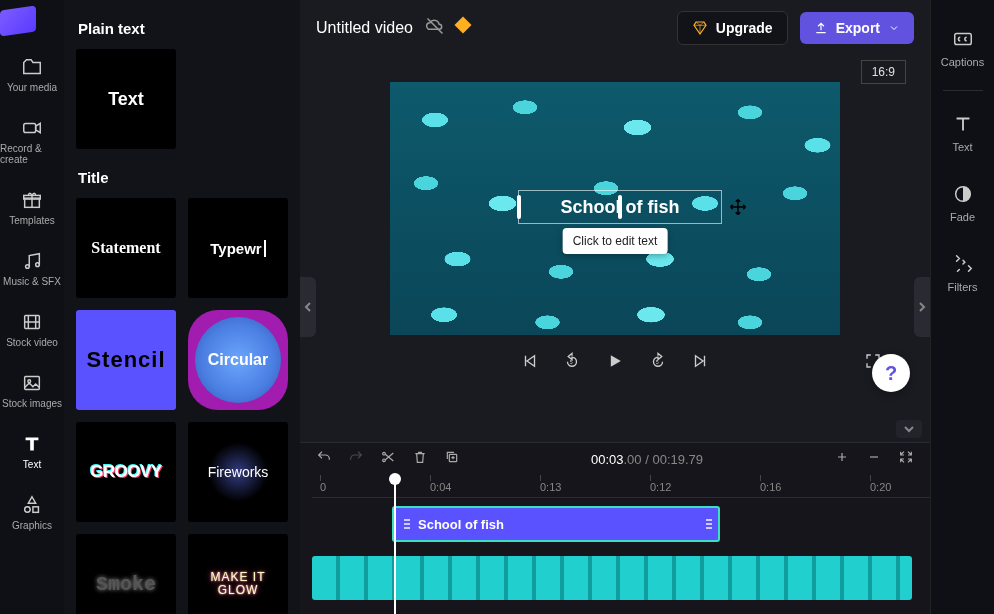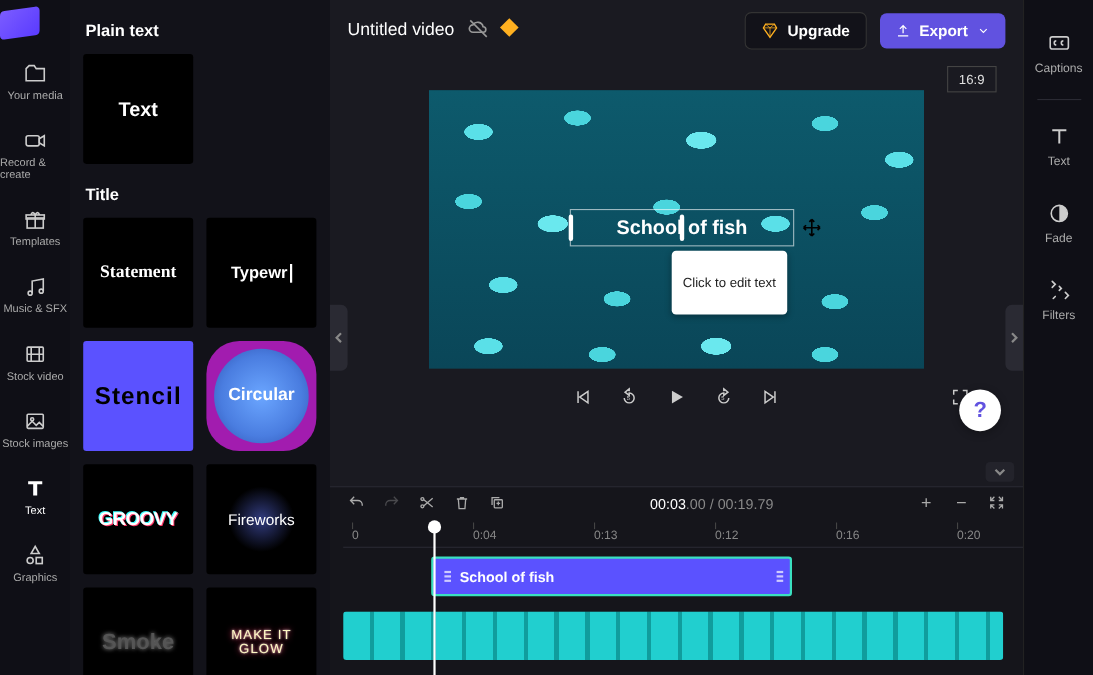--- a/index.html
+++ b/index.html
@@ -30,21 +30,21 @@
 .thumb-statement span { color:#fff; font-family: Georgia, serif; font-weight:700; font-size:16px; }
 .thumb-typewr span { color:#fff; font-size:15px; font-weight:600; border-right:2px solid #fff; padding-right:2px; }
 .thumb-stencil { background:#5b52ff; }
 .thumb-stencil span { color:#000; font-weight:800; font-size:22px; font-family: Impact, 'Arial Black', sans-serif; letter-spacing:1px; }
 .thumb-circular { background:#a21caf;border-radius:30px; }
 .thumb-circular .circ { width:86px; height:86px; border-radius:50%; background:radial-gradient(circle,#6ba6ff 0%, #4a7de0 60%, #2d52b0 100%); display:flex; align-items:center; justify-content:center; }
 .thumb-circular span { color:#fff; font-weight:700; font-size:16px; }
 .thumb-groovy span { color:#fff; font-weight:900; font-size:17px; text-shadow:1px 1px 0 #ff3a6a, -1px -1px 0 #3affff; letter-spacing:-0.5px; }
 .thumb-fireworks span { color:#fff; font-size:14px; position:relative; z-index:1; }
 .thumb-fireworks::before { content:''; position:absolute; width:60px; height:60px; border-radius:50%; background: radial-gradient(circle, rgba(100,120,255,0.5) 0%, transparent 70%); }
-.thumb-smoke span { color:#555; font-weight:700; font-size:20px; font-family: Liberation Sans, sans-serif; text-shadow:0 0 4px #888; }
+.thumb-smoke span { color:#555; font-weight:700; font-size:20px; font-family: Liberation Mono, monospace; text-shadow:0 0 4px #888; }
 .thumb-glow span { color:#fef9c3; font-family: Impact, 'Arial Black', sans-serif; font-size:12px; line-height:1.1; text-align:center; text-shadow:0 0 6px #ff3a6a, 0 0 2px #fff; letter-spacing:1px; }
 
 
 .center { flex:1; background:#1a1a21; display:flex; flex-direction:column; position:relative; }
 .collapse-left, .collapse-right { position:absolute; top:50%; transform:translateY(-50%); width:16px; height:60px; background:#2a2a33; display:flex; align-items:center; justify-content:center; cursor:pointer; z-index:5; }
 .collapse-left { left:0; border-radius:0 6px 6px 0; }
 .collapse-right { right:0; border-radius:6px 0 0 6px; }
 .collapse-left svg, .collapse-right svg { width:10px; height:10px; stroke:#888; fill:none; stroke-width:2; }
 
 
@@ -84,21 +84,21 @@
   radial-gradient(ellipse 30px 17px at 80% 95%, #4ad5dd 40%, transparent 41%),
   linear-gradient(#0d5a6c,#0a4658);
 }
 .text-overlay { position:absolute; top:108px; left:128px; width:204px; height:34px; border:1px solid rgba(255,255,255,0.6); display:flex; align-items:center; justify-content:center; }
 .text-overlay .handle { position:absolute; width:4px; height:24px; background:#fff; border-radius:2px; top:50%; transform:translateY(-50%); }
 .text-overlay .handle:first-of-type { left:-2px; }
 .text-overlay .handle:last-of-type { right:-2px; }
 .text-overlay .label { color:#fff; font-weight:700; font-size:18px; white-space:nowrap; }
 .move-handle { position:absolute; right:-28px; top:50%; transform:translateY(-50%); width:22px; height:22px; display:flex; align-items:center; justify-content:center; cursor:move; }
 .move-handle svg { width:18px; height:18px; stroke:#000; stroke-width:2; fill:none; }
-.tooltip { position:absolute; top:146px; left:50%; transform:translateX(-50%); background:#fff; color:#222; font-size:12px; padding:22px 10px; border-radius:4px; box-shadow:0 2px 6px rgba(0,0,0,0.3); white-space:nowrap;margin-left:48px; }
+.tooltip { position:absolute; top:146px; left:50%; transform:translateX(-50%); background:#fff; color:#222; font-size:12px; padding:6px 10px; border-radius:4px; box-shadow:0 2px 6px rgba(0,0,0,0.3); white-space:nowrap; }
 
 .playback { display:flex; align-items:center; gap:24px; padding:16px 0 10px; position:relative; width:100%; justify-content:center; }
 .pb-btn { cursor:pointer; color:#ccc; }
 .pb-btn svg { width:18px; height:18px; fill:none; stroke:#ccc; stroke-width:1.8; }
 .pb-btn.play svg { fill:#ccc; stroke:none; width:20px; height:20px; }
 .fullscreen { position:absolute; right:24px; }
 .help { position:absolute; right:20px; bottom:50px; width:38px; height:38px; border-radius:50%; background:#fff; display:flex; align-items:center; justify-content:center; color:#6152e0; font-weight:700; font-size:20px; cursor:pointer; box-shadow:0 2px 8px rgba(0,0,0,0.3); }
 .chev-collapse { position:absolute; right:8px; bottom:4px; width:26px; height:18px; display:flex; align-items:center; justify-content:center; background:#23232b; border-radius:4px; cursor:pointer; }
 .chev-collapse svg { width:12px; height:12px; stroke:#888; fill:none; stroke-width:2; }
 

